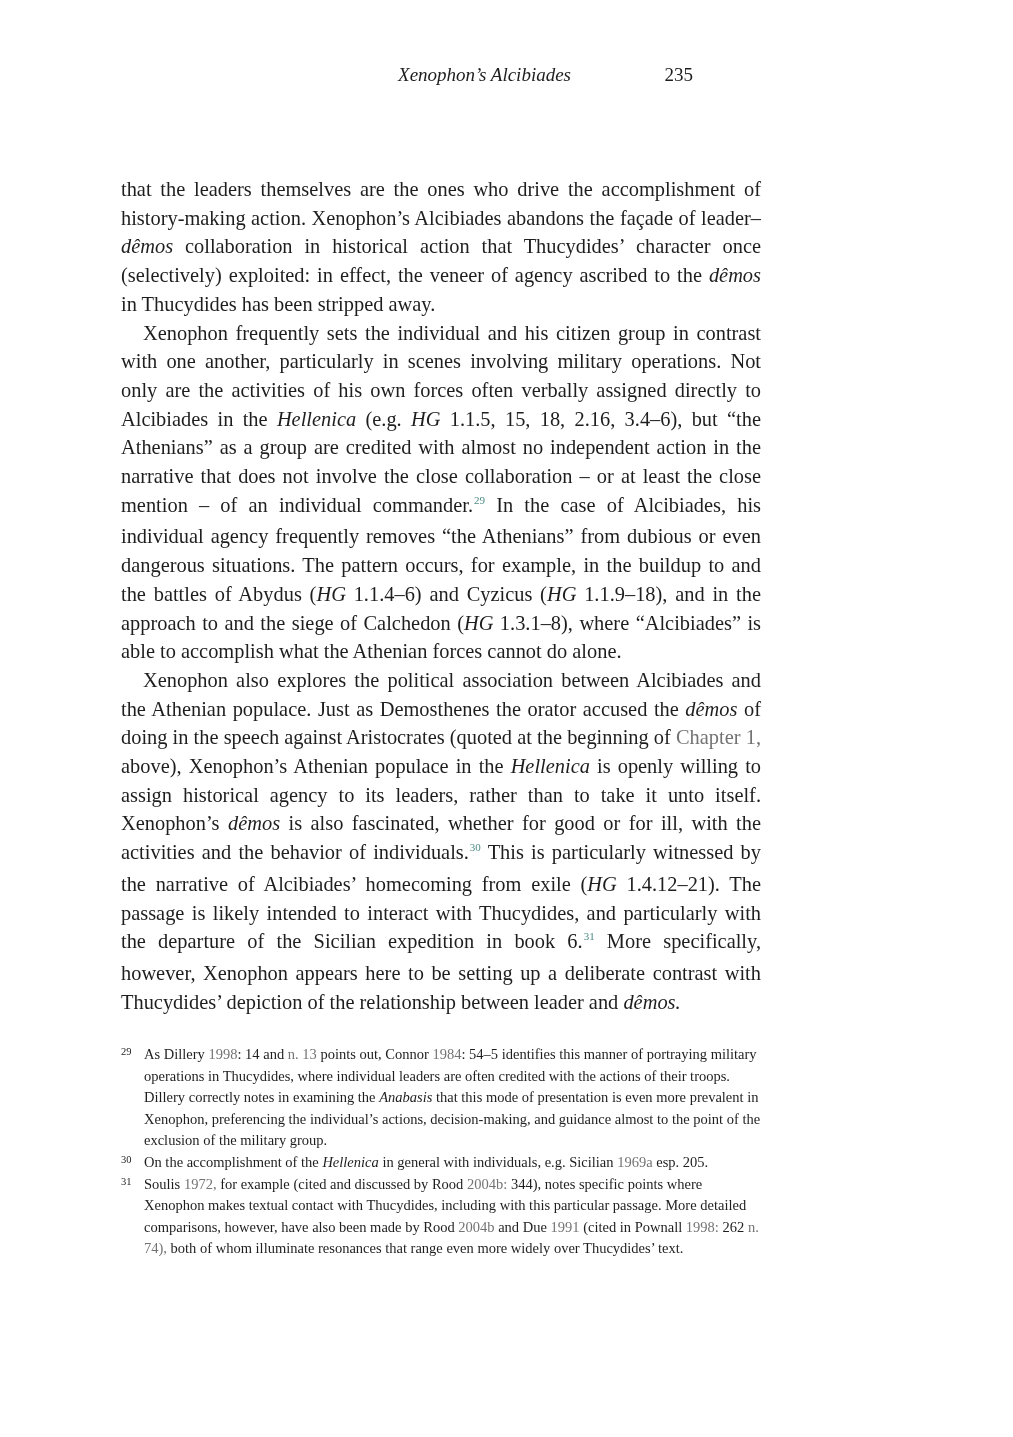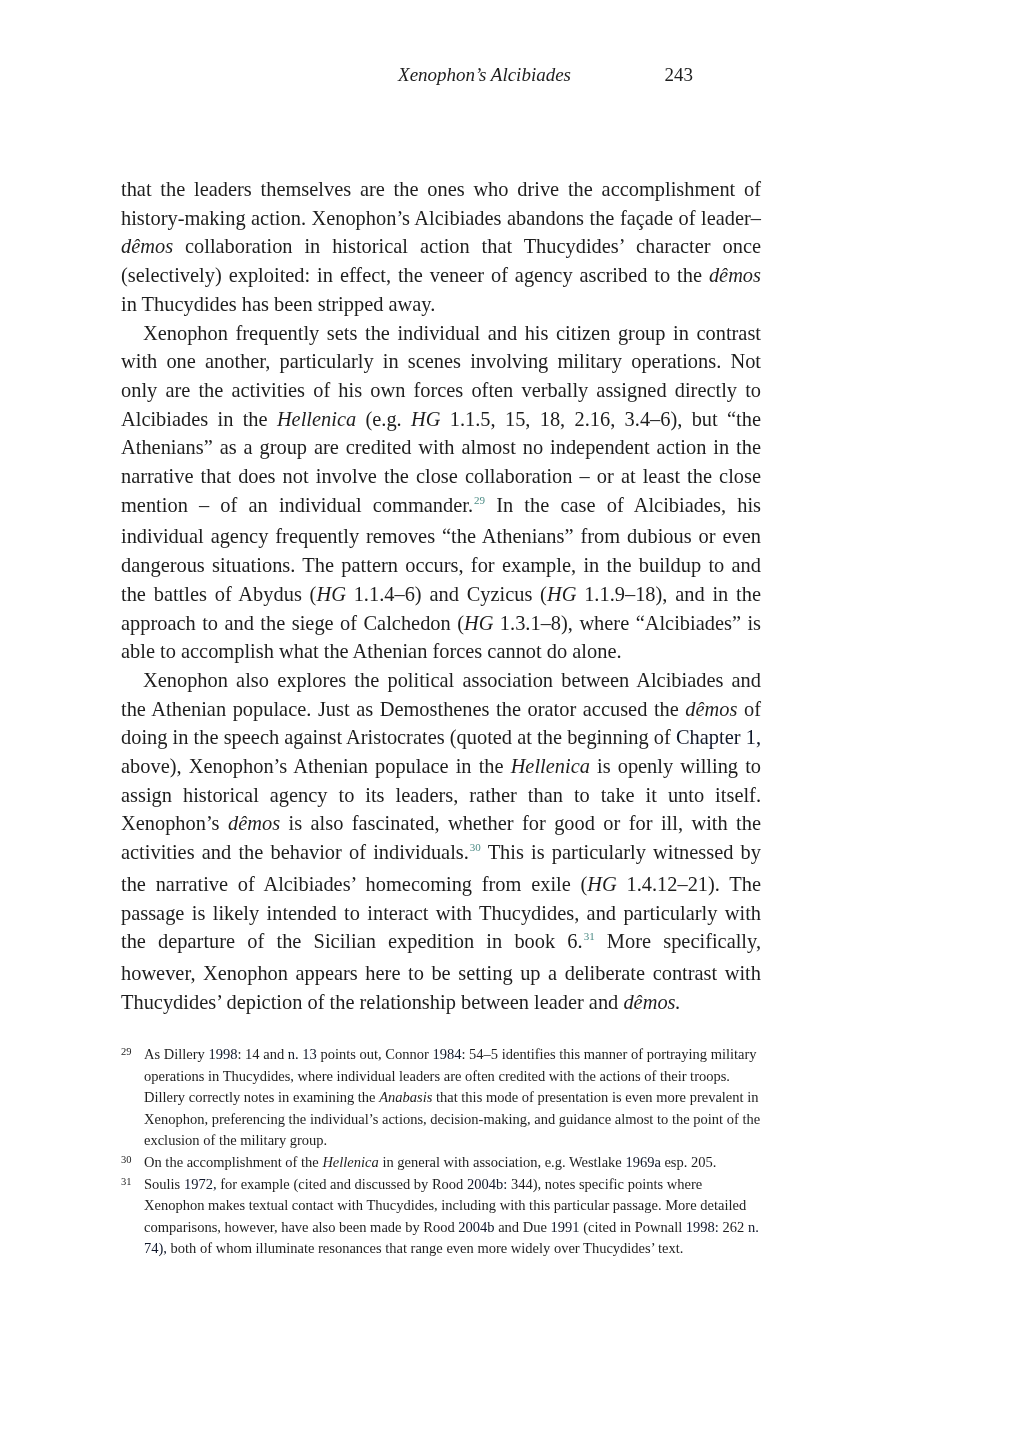--- a/index.html
+++ b/index.html
@@ -18,45 +18,45 @@
     .running-title { position: absolute; right: 252px; top: 0; font-style: italic; }
     .page-number { position: absolute; right: 130px; top: 0; }
     .body-text {
       position: absolute; left: 121px; top: 136px; width: 640px;
       font-size: 20.4px; line-height: 28.7px;
       text-align: justify;
       margin-top: 39px;
     }
     .body-text p { margin: 0; }
     .body-text p.indent { text-indent: 22px; }
-    .link { color: #0f172a; }
+    .link { color: #737373; }
     sup.fnref { font-size: 11px; color: #4d8c86; vertical-align: 0; position: relative; top: -8px; margin-left: 1px; }
     i { font-style: italic; }
     .footnotes {
       position: absolute; left: 121px; top: 1044px; width: 640px;
       font-size: 14.5px; line-height: 21.6px;
     }
     .fn { position: relative; padding-left: 23px; margin: 0; }
     .fn-num { position: absolute; left: 0; top: -3px; font-size: 10.5px; }
   </style>
 </head>
 <body>
 
 <div class="running-head">
   <span class="running-title">Xenophon’s Alcibiades</span>
-  <span class="page-number">243</span>
+  <span class="page-number">235</span>
 </div>
 
 <div class="body-text">
   <p><span>that the leaders themselves are the ones who drive the accomplishment of history-making action. Xenophon’s Alcibiades abandons the façade of leader–</span><i>dêmos</i><span> collaboration in historical action that Thucydides’ character once (selectively) exploited: in effect, the veneer of agency ascribed to the </span><i>dêmos</i><span> in Thucydides has been stripped away.</span></p>
 
   <p class="indent"><span>Xenophon frequently sets the individual and his citizen group in contrast with one another, particularly in scenes involving military operations. Not only are the activities of his own forces often verbally assigned directly to Alcibiades in the </span><i>Hellenica</i><span> (e.g. </span><i>HG</i><span> 1.1.5, 15, 18, 2.16, 3.4–6), but “the Athenians” as a group are credited with almost no independent action in the narrative that does not involve the close collaboration – or at least the close mention – of an individual commander.</span><sup class="fnref">29</sup><span> In the case of Alcibiades, his individual agency frequently removes “the Athenians” from dubious or even dangerous situations. The pattern occurs, for example, in the buildup to and the battles of Abydus (</span><i>HG</i><span> 1.1.4–6) and Cyzicus (</span><i>HG</i><span> 1.1.9–18), and in the approach to and the siege of Calchedon (</span><i>HG</i><span> 1.3.1–8), where “Alcibiades” is able to accomplish what the Athenian forces cannot do alone.</span></p>
 
   <p class="indent"><span>Xenophon also explores the political association between Alcibiades and the Athenian populace. Just as Demosthenes the orator accused the </span><i>dêmos</i><span> of doing in the speech against Aristocrates (quoted at the beginning of </span><span class="link">Chapter 1,</span><span> above), Xenophon’s Athenian populace in the </span><i>Hellenica</i><span> is openly willing to assign historical agency to its leaders, rather than to take it unto itself. Xenophon’s </span><i>dêmos</i><span> is also fascinated, whether for good or for ill, with the activities and the behavior of individuals.</span><sup class="fnref">30</sup><span> This is particularly witnessed by the narrative of Alcibiades’ homecoming from exile (</span><i>HG</i><span> 1.4.12–21). The passage is likely intended to interact with Thucydides, and particularly with the departure of the Sicilian expedition in book 6.</span><sup class="fnref">31</sup><span> More specifically, however, Xenophon appears here to be setting up a deliberate contrast with Thucydides’ depiction of the relationship between leader and </span><i>dêmos.</i></p>
 </div>
 
 <div class="footnotes">
   <p class="fn"><span class="fn-num">29</span><span>As Dillery </span><span class="link">1998</span><span>: 14 and </span><span class="link">n. 13</span><span> points out, Connor </span><span class="link">1984</span><span>: 54–5 identifies this manner of portraying military operations in Thucydides, where individual leaders are often credited with the actions of their troops. Dillery correctly notes in examining the </span><i>Anabasis</i><span> that this mode of presentation is even more prevalent in Xenophon, preferencing the individual’s actions, decision-making, and guidance almost to the point of the exclusion of the military group.</span></p>
 
-  <p class="fn"><span class="fn-num">30</span><span>On the accomplishment of the </span><i>Hellenica</i><span> in general with association, e.g. Westlake </span><span class="link">1969a</span><span> esp. 205.</span></p>
+  <p class="fn"><span class="fn-num">30</span><span>On the accomplishment of the </span><i>Hellenica</i><span> in general with individuals, e.g. Sicilian </span><span class="link">1969a</span><span> esp. 205.</span></p>
 
   <p class="fn"><span class="fn-num">31</span><span>Soulis </span><span class="link">1972,</span><span> for example (cited and discussed by Rood </span><span class="link">2004b:</span><span> 344), notes specific points where Xenophon makes textual contact with Thucydides, including with this particular passage. More detailed comparisons, however, have also been made by Rood </span><span class="link">2004b</span><span> and Due </span><span class="link">1991</span><span> (cited in Pownall </span><span class="link">1998:</span><span> 262 </span><span class="link">n. 74),</span><span> both of whom illuminate resonances that range even more widely over Thucydides’ text.</span></p>
 </div>
 
 </body></html>

